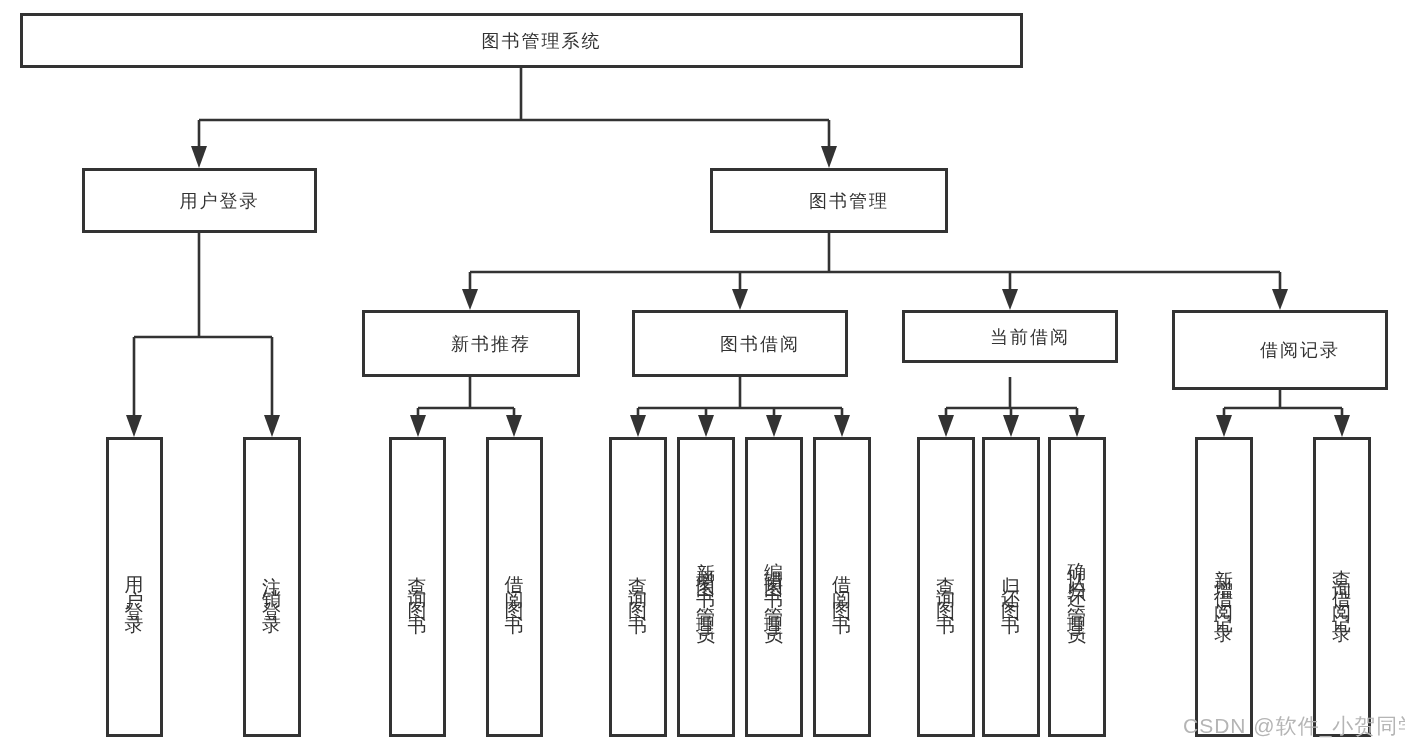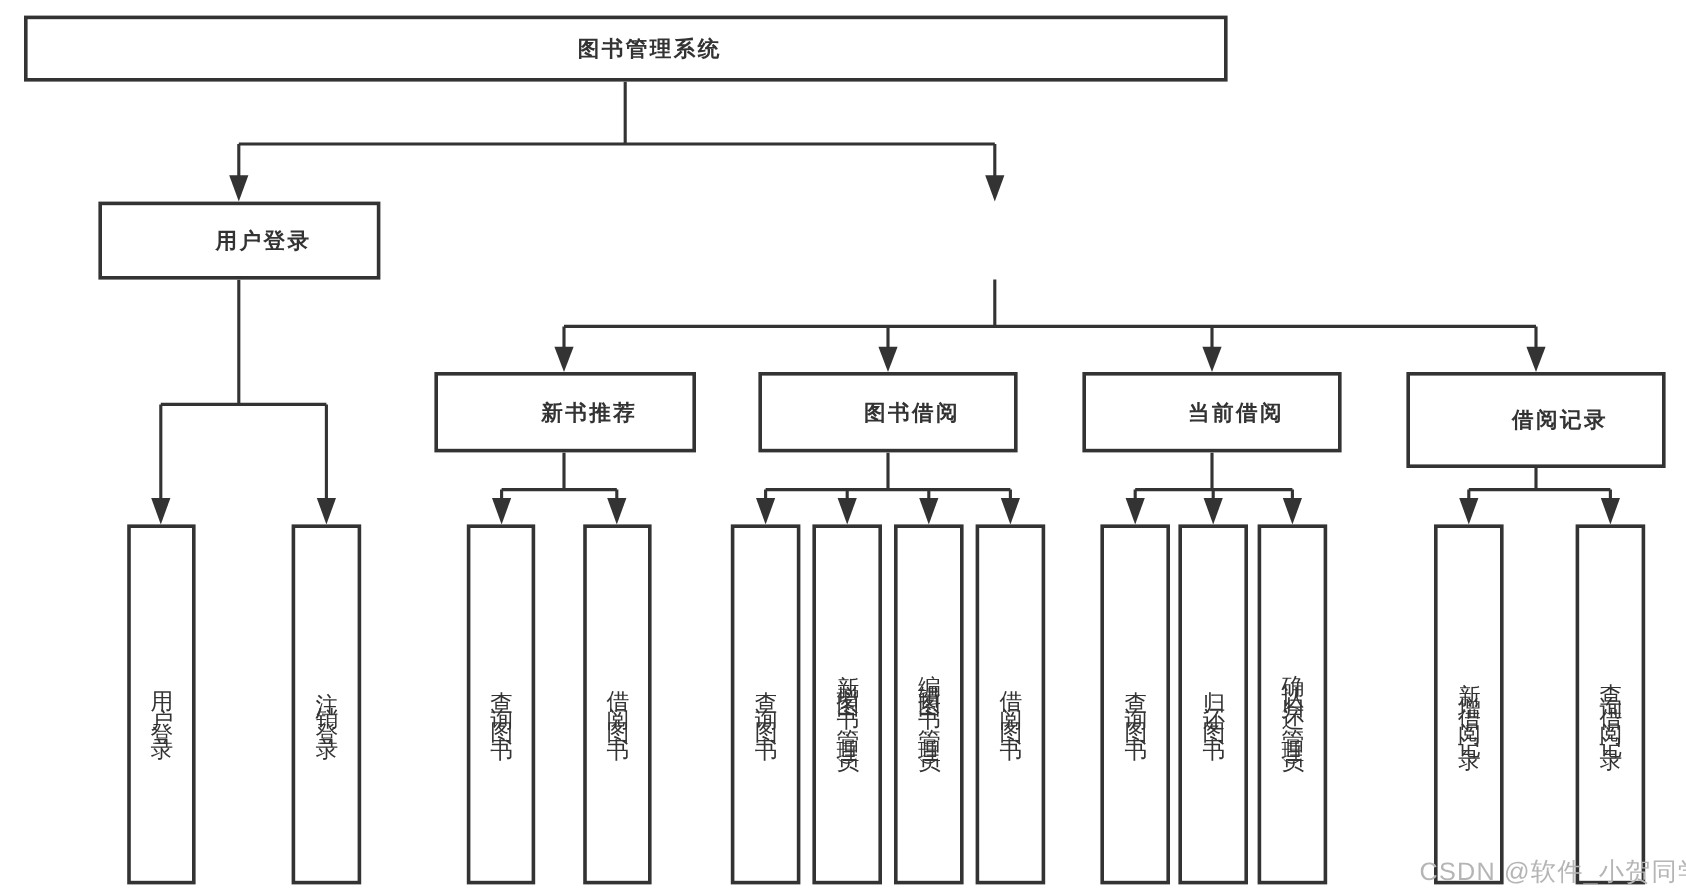--- a/index.html
+++ b/index.html
@@ -10,21 +10,21 @@
   }
   html,body{margin:0;padding:0;background:var(--bg);}
   body{font-family:"Liberation Sans","DejaVu Sans",sans-serif;}
   .stage{position:relative;width:1405px;height:747px;background:var(--bg);overflow:hidden;}
   .wires{position:absolute;left:0;top:0;width:1405px;height:747px;}
   .node{
     position:absolute;box-sizing:border-box;background:#fff;
     border:3px solid var(--line);color:var(--text);
     display:flex;align-items:center;justify-content:center;
   }
-  .h-label{font-size:18px;font-weight:700;letter-spacing:2px;white-space:nowrap;padding-left:40px;}
+  .h-label{font-size:18px;font-weight:400;letter-spacing:2px;white-space:nowrap;padding-left:40px;}
   .v-label{
     writing-mode:vertical-rl;text-orientation:mixed;
     font-size:19px;font-weight:500;white-space:nowrap;line-height:1;
   }
   .v4 .v-label{letter-spacing:13px;}
   .v6 .v-label{letter-spacing:11px;}
   .v9 .v-label{letter-spacing:9px;}
   .watermark{
     position:absolute;left:1183px;top:712px;
     font-size:21px;color:var(--watermark);white-space:nowrap;letter-spacing:1px;
@@ -80,28 +80,31 @@
     </g>
   </svg>
 
   <div class="node" style="left:20px;top:13px;width:1003px;height:55px;">
     <span class="h-label">图书管理系统</span>
   </div>
 
   <div class="node" style="left:82px;top:168px;width:235px;height:65px;">
     <span class="h-label">用户登录</span>
   </div>
+  <div class="node" style="left:710px;top:168px;width:238px;height:65px;">
+    <span class="h-label">图书管理</span>
+  </div>
 
   <div class="node" style="left:362px;top:310px;width:218px;height:67px;">
     <span class="h-label">新书推荐</span>
   </div>
   <div class="node" style="left:632px;top:310px;width:216px;height:67px;">
     <span class="h-label">图书借阅</span>
   </div>
-  <div class="node" style="left:902px;top:310px;width:216px;height:67px;">
+  <div class="node" style="left:902px;top:310px;width:216px;height:53px;">
     <span class="h-label">当前借阅</span>
   </div>
   <div class="node" style="left:1172px;top:310px;width:216px;height:80px;">
     <span class="h-label">借阅记录</span>
   </div>
 
   <div class="node v4" style="left:106px;top:437px;width:57px;height:300px;">
     <span class="v-label">用户登录</span>
   </div>
   <div class="node v4" style="left:243px;top:437px;width:58px;height:300px;">

